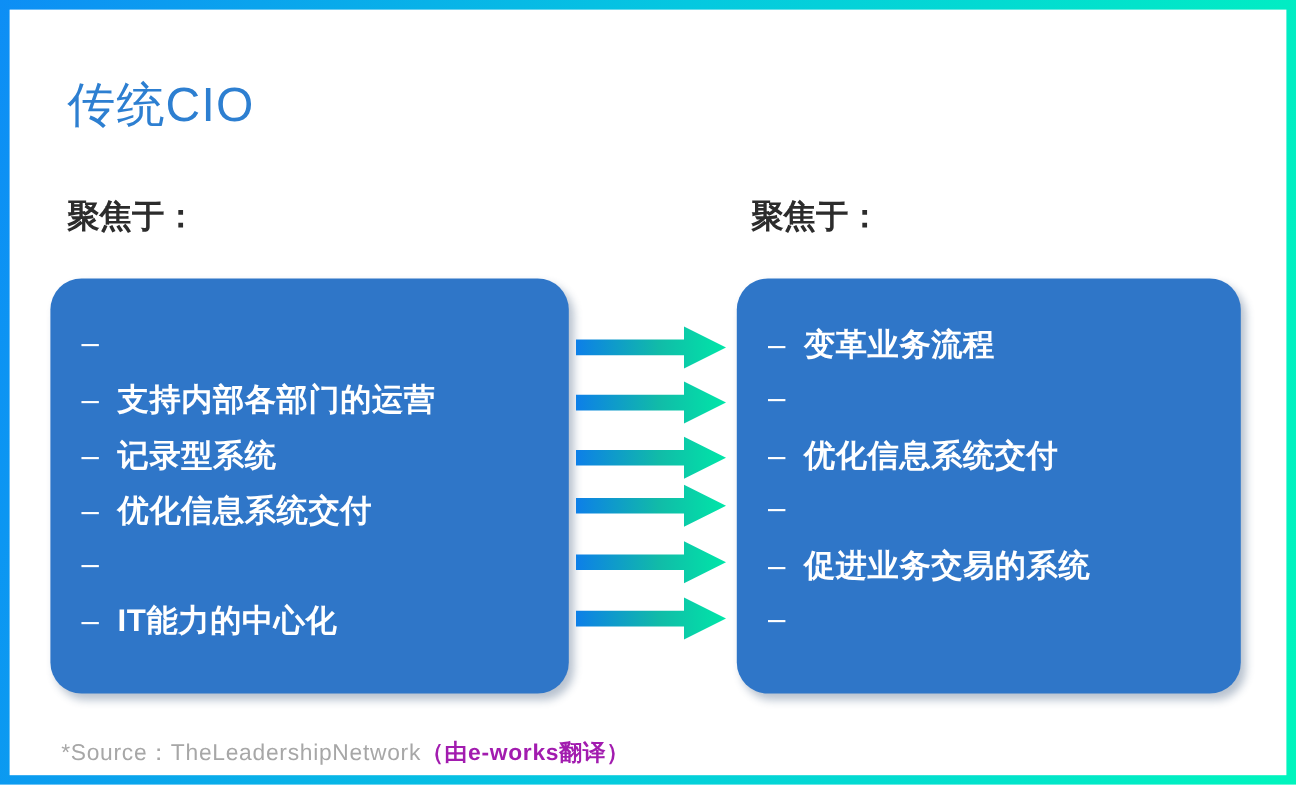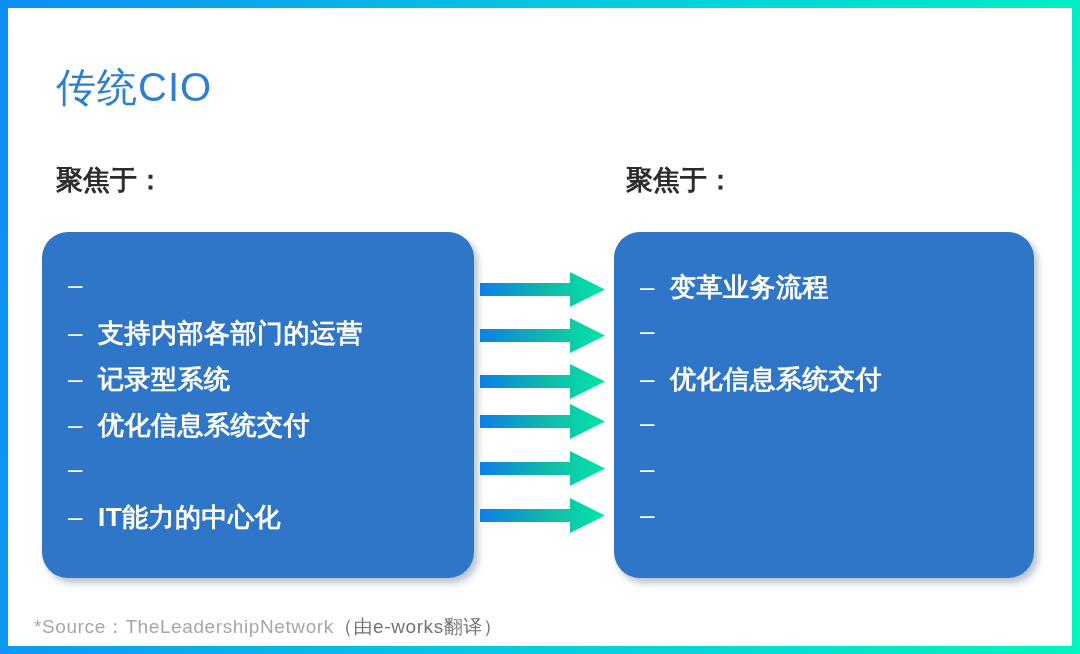--- a/index.html
+++ b/index.html
@@ -94,22 +94,22 @@
 
   
   #source {
     position: absolute;
     left: 26px;
     top: 606px;
     font-size: 19px;
     letter-spacing: 0.6px;
     white-space: nowrap;
   }
-  .src-light { color: #a7a7a7; }
-  .src-dark  { color: #737373; font-weight: normal; text-align: right; }
+  .src-light { color: #a7a7a7; margin-left: 17px; }
+  .src-dark  { color: #a21caf; font-weight: bold; text-align: right; }
 </style>
 </head>
 <body>
 
 <div id="slide">
   <div id="canvas">
 
     <div class="title" id="title-left">传统CIO</div>
 
     <div class="focus-label" id="focus-left">聚焦于：</div>
@@ -150,20 +150,21 @@
       </div>
       <div class="bullet-row">
         <span class="dash">–</span>
         <span>优化信息系统交付</span>
       </div>
       <div class="bullet-row">
         <span class="dash">–</span>
       </div>
       <div class="bullet-row">
         <span class="dash">–</span>
+        <span>促进业务交易的系统</span>
       </div>
       <div class="bullet-row">
         <span class="dash">–</span>
       </div>
     </div>
 
     <div id="arrows">
       <svg class="arrow-svg" width="136" height="290" viewBox="0 0 136 290" xmlns="http://www.w3.org/2000/svg">
         <defs>
           <linearGradient id="ag" x1="0" y1="0" x2="1" y2="0">

